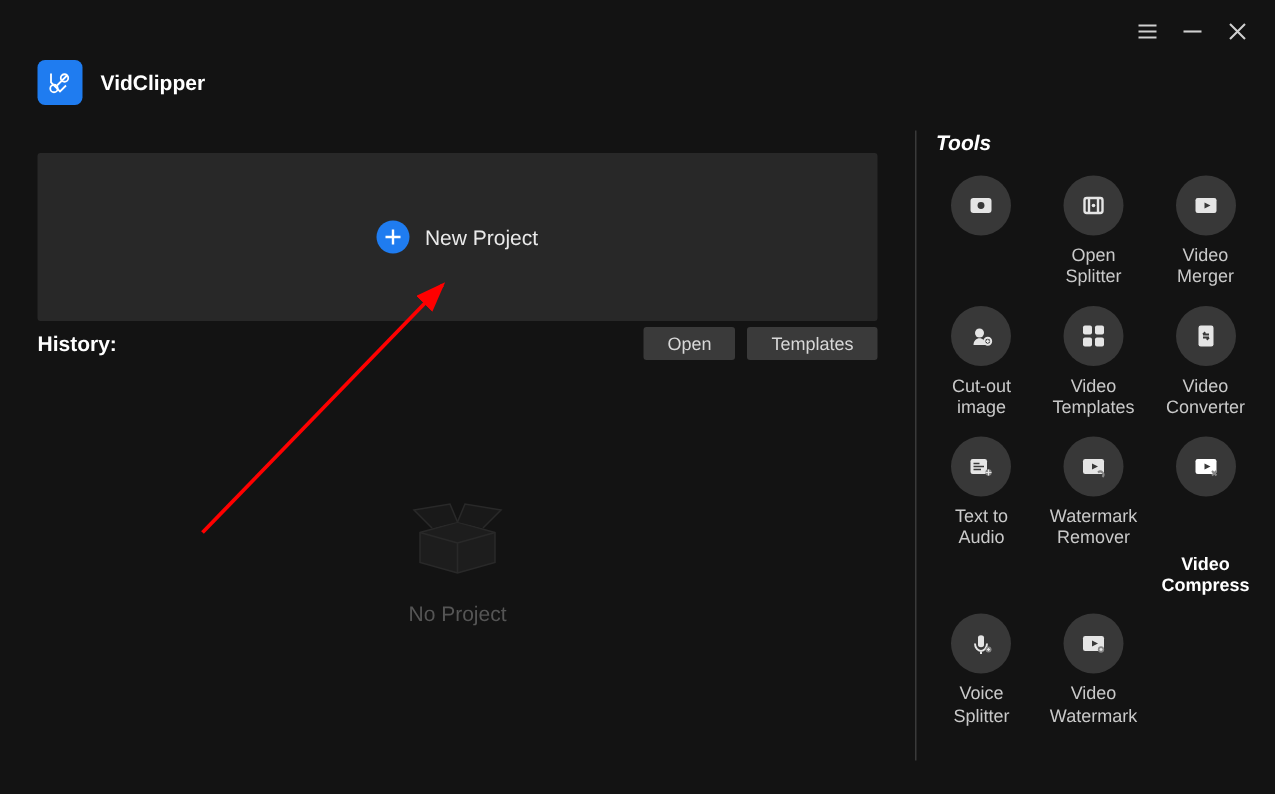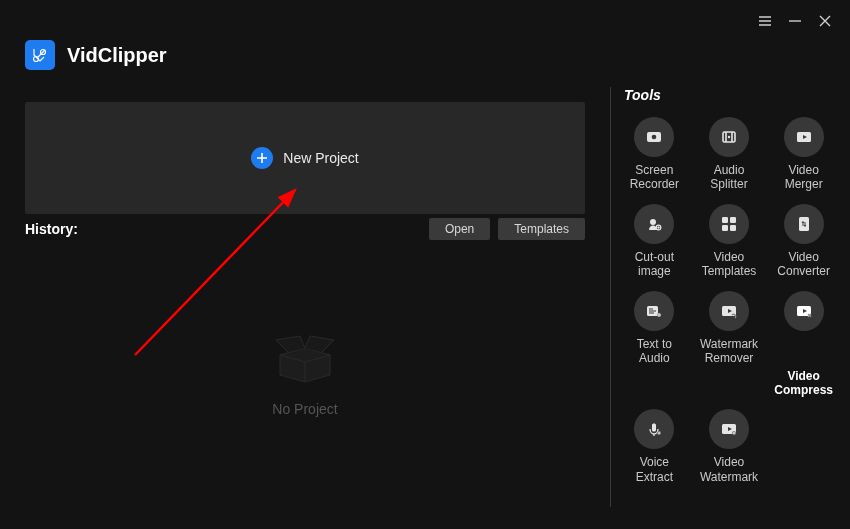--- a/index.html
+++ b/index.html
@@ -29,21 +29,21 @@
       display: flex;
       align-items: center;
       gap: 12px;
     }
     .logo-icon {
       width: 30px; height: 30px;
       background: #1f7cf0;
       border-radius: 5px;
       display:flex; align-items:center; justify-content:center;
     }
-    .logo-text { font-size: 20px; font-weight:600; color:#fff; }
+    .logo-text { font-size: 14px; font-weight:600; color:#fff; }
     .new-project-panel {
       position: absolute;
       top: 87px; left: 25px;
       width: 560px; height: 112px;
       background: #282828;
       border-radius: 2px;
       display:flex; align-items:center; justify-content:center; gap:10px;
       cursor:pointer;
       margin-top:15px;
     }
@@ -161,31 +161,30 @@
 <div class="tools-panel">
   <div class="tools-title">Tools</div>
   <div class="tools-grid" id="tools-grid">
       <div class="tool">
         <div class="tool-icon">
           <svg width="20" height="20" viewBox="0 0 20 20">
             <rect x="3" y="5" width="14" height="10" rx="2" fill="#e5e5e5"></rect>
             <circle cx="10" cy="10" r="2.3" fill="#383838"></circle>
           </svg>
         </div>
-        <div class="tool-label">Screen Recorder</div>
       </div>
       <div class="tool">
         <div class="tool-icon">
           <svg width="20" height="20" viewBox="0 0 20 20">
             <rect x="4" y="5" width="12" height="10" rx="1.5" fill="none" stroke="#e5e5e5" stroke-width="1.6"></rect>
             <path d="M7 5v10M13 5v10" stroke="#e5e5e5" stroke-width="1.6"></path>
             <circle cx="10" cy="10" r="1.2" fill="#e5e5e5"></circle>
           </svg>
         </div>
-        <div class="tool-label">Audio Splitter</div>
+        <div class="tool-label">Open Splitter</div>
       </div>
       <div class="tool">
         <div class="tool-icon">
           <svg width="20" height="20" viewBox="0 0 20 20">
             <rect x="3" y="5" width="14" height="10" rx="1.5" fill="#e5e5e5"></rect>
             <path d="M9 8l4 2-4 2z" fill="#383838"></path>
           </svg>
         </div>
         <div class="tool-label">Video Merger</div>
       </div>
@@ -253,21 +252,21 @@
       </div>
       <div class="tool">
         <div class="tool-icon">
           <svg width="20" height="20" viewBox="0 0 20 20">
             <path d="M8 6c0-2 4-2 4 0v5c0 2-4 2-4 0z" fill="#e5e5e5"></path>
             <path d="M6 10c0 3 2 5 4 5s4-2 4-5M10 15v2" stroke="#e5e5e5" stroke-width="1.3" fill="none"></path>
             <circle cx="15" cy="14" r="2" fill="#888"></circle>
             <path d="M15 13v2M14 14h2" stroke="#e5e5e5" stroke-width="0.8"></path>
           </svg>
         </div>
-        <div class="tool-label">Voice Extract</div>
+        <div class="tool-label">Voice Splitter</div>
       </div>
       <div class="tool">
         <div class="tool-icon">
           <svg width="20" height="20" viewBox="0 0 20 20">
             <rect x="3" y="5" width="14" height="10" rx="1.5" fill="#e5e5e5"></rect>
             <path d="M9 8l4 2-4 2z" fill="#383838"></path>
             <circle cx="15" cy="14" r="2.1" fill="#888"></circle>
             <path d="M15 13v2M14 14h2" stroke="#e5e5e5" stroke-width="0.9"></path>
           </svg>
         </div>

